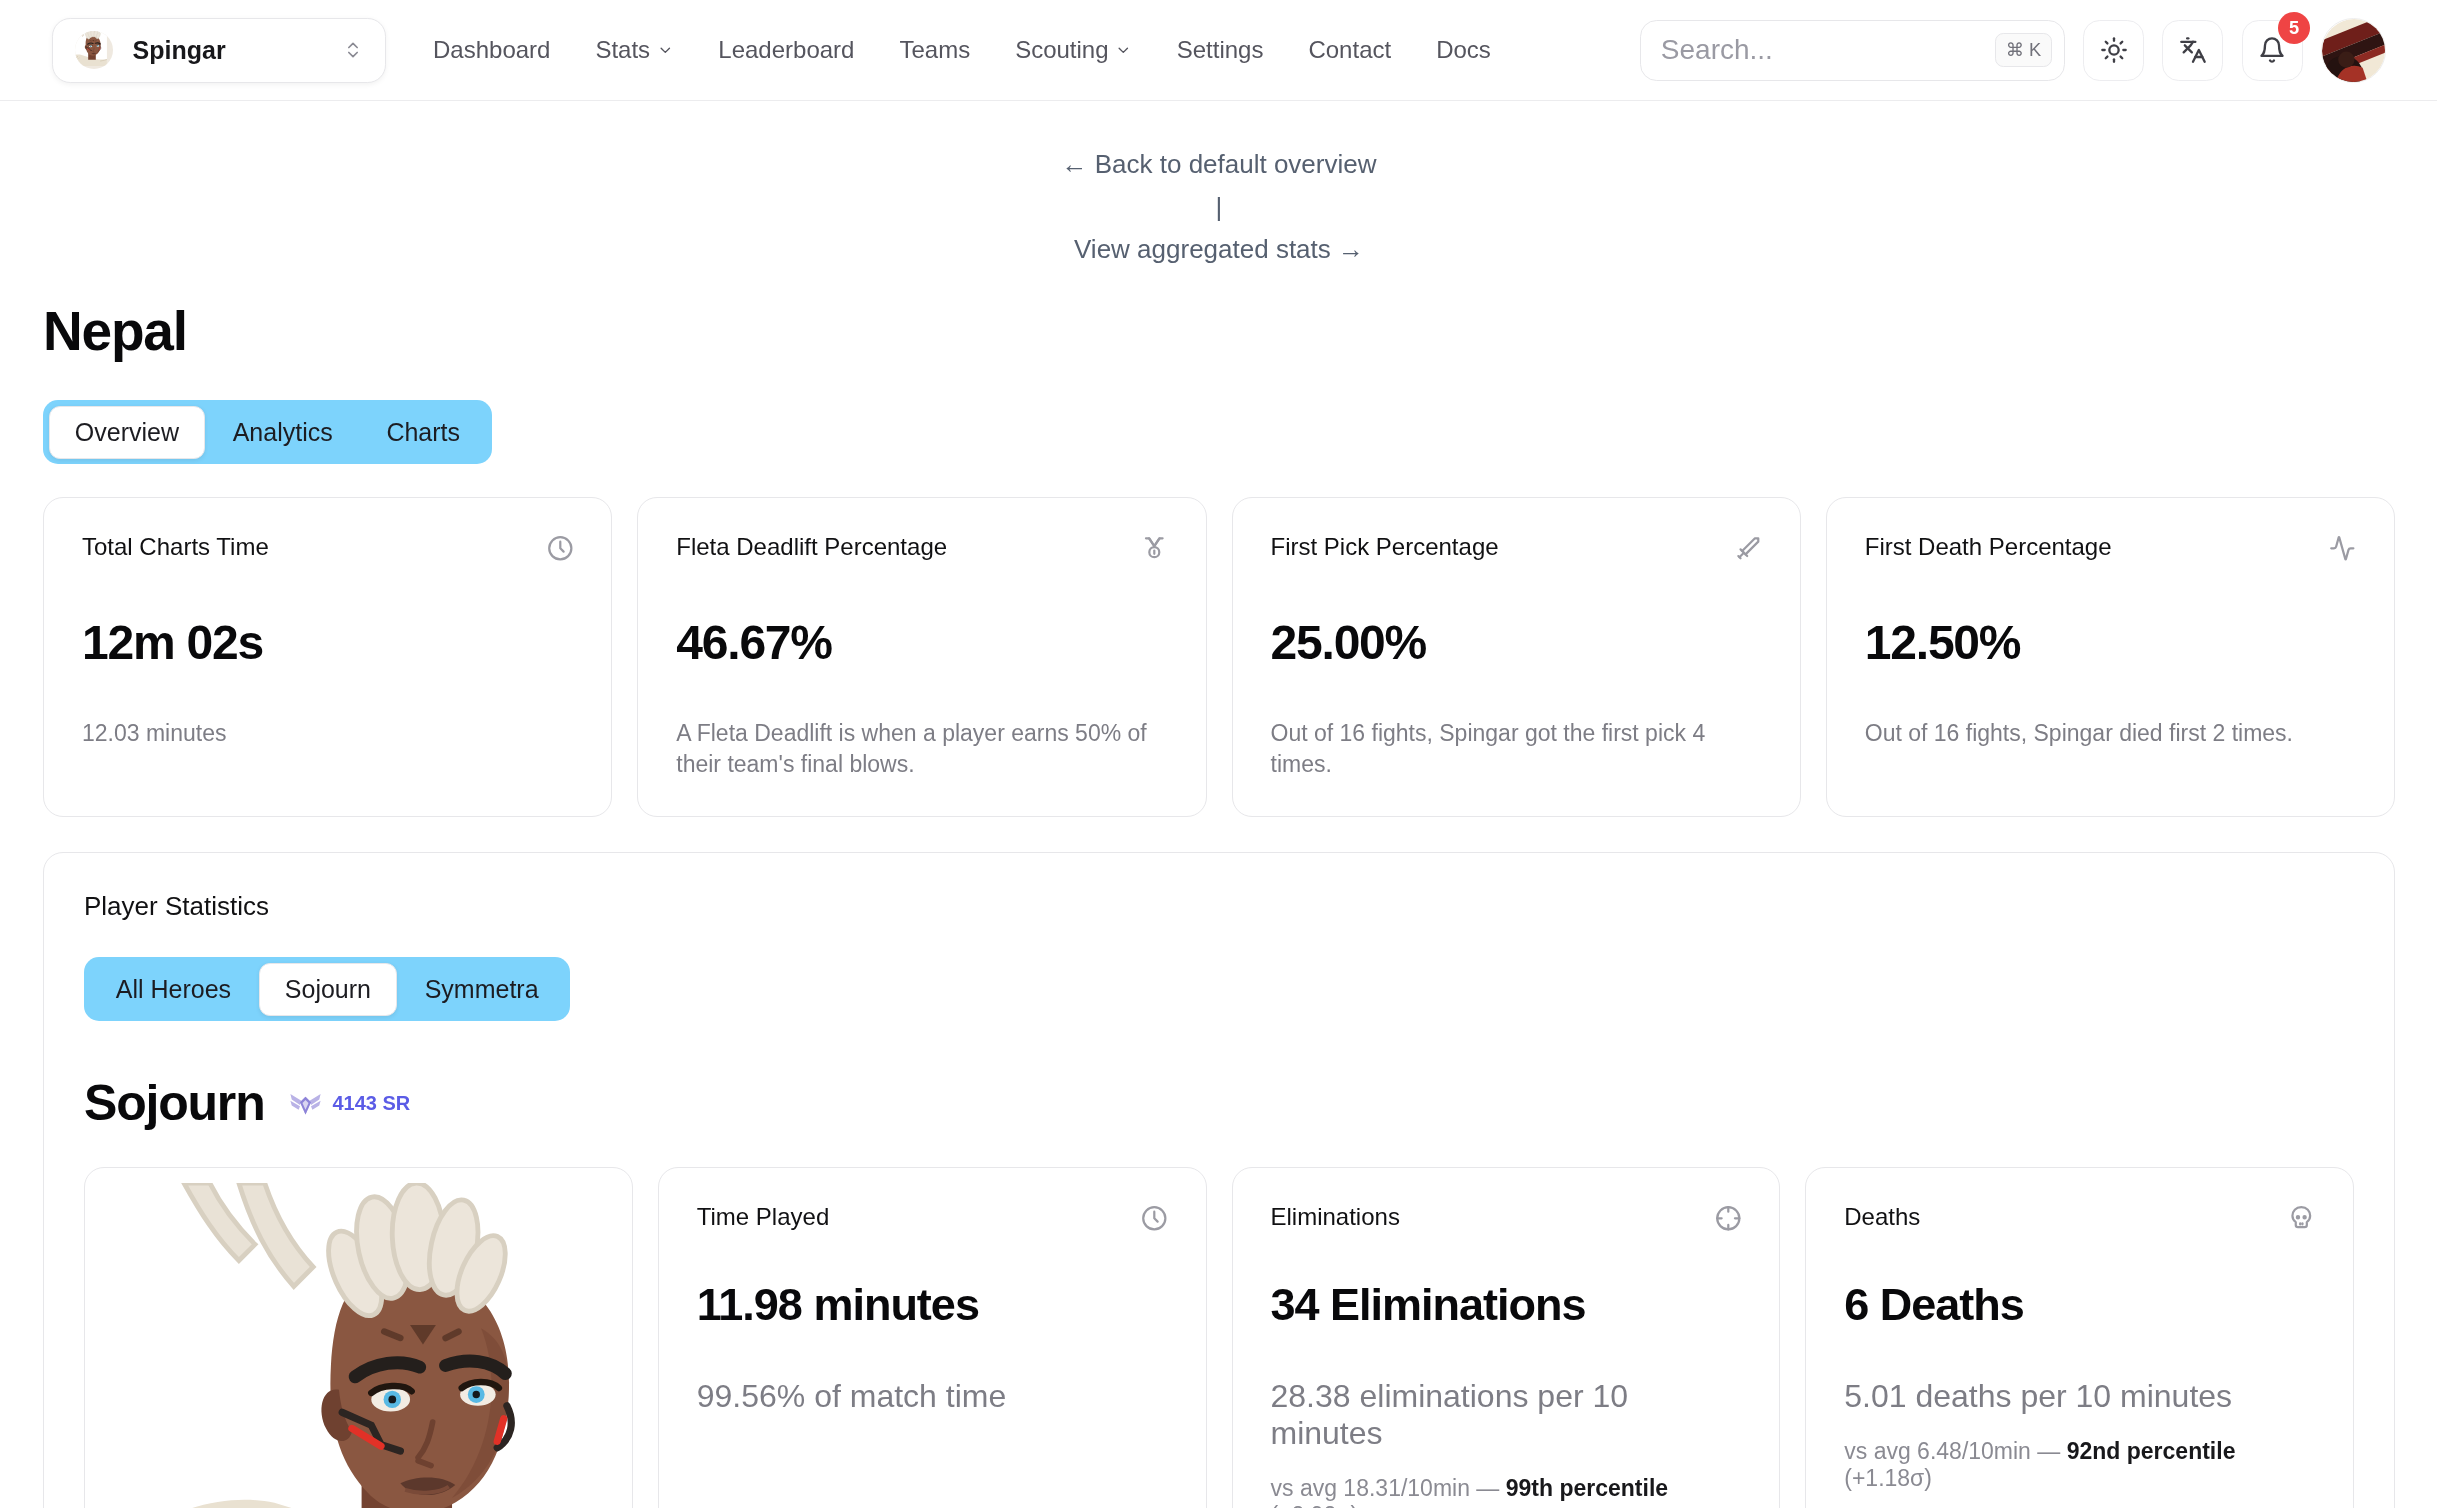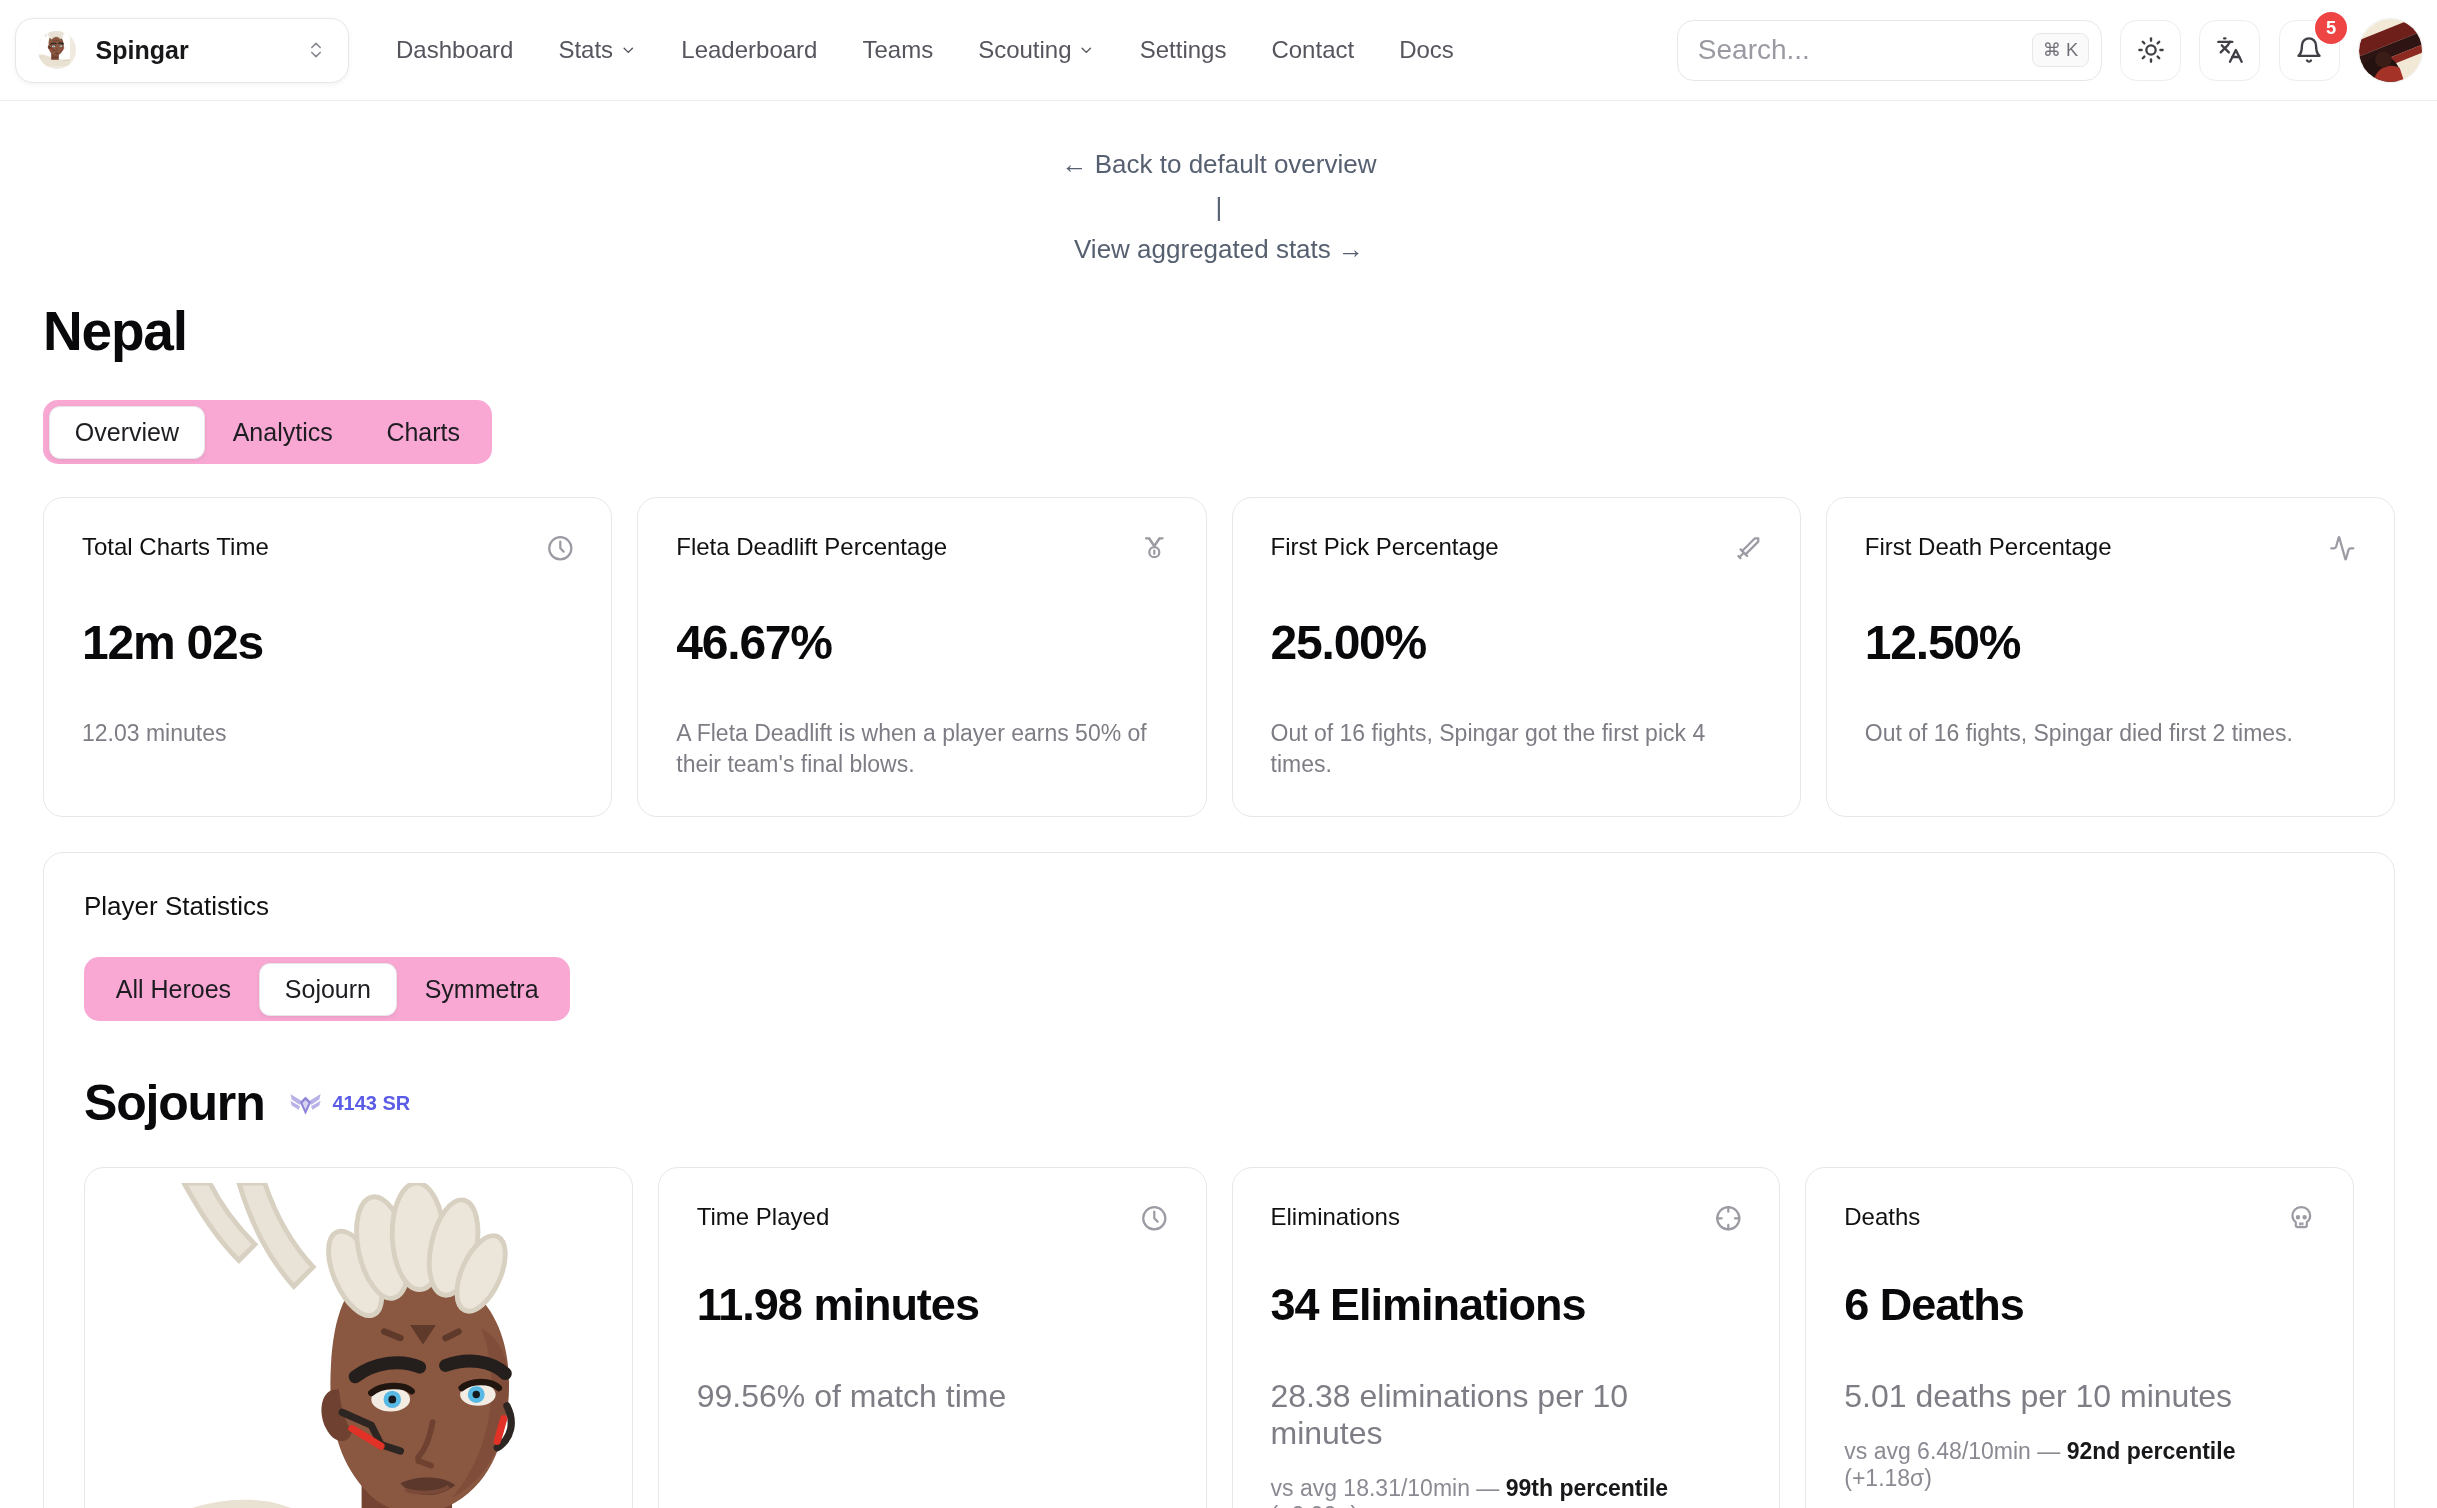--- a/index.html
+++ b/index.html
@@ -1,20 +1,20 @@
 <!DOCTYPE html>
 <html style="font-size:13.3px"><head>
 <meta charset="utf-8">
 <style>
   * { margin:0; padding:0; box-sizing:border-box; }
   html,body { width:2438px; height:1509px; overflow:hidden; background:#ffffff;
     font-family:"Liberation Sans","DejaVu Sans",sans-serif; color:#111113; }
 
   
-  .topnav { height:101px; display:flex; align-items:center; padding:0 15px;
+  .topnav { height:101px; display:flex; align-items:center; padding:0 52px;
     border-bottom:1.7px solid #ececee; background:#fff; }
   .team-selector { display:flex; align-items:center; gap:20px; width:334px; height:65px;
     border:1.7px solid #e7e7ea; border-radius:18.3px; padding:0 21.6px; background:#fff;
     box-shadow:0 1.7px 5px rgba(0,0,0,.05); cursor:pointer; }
   .team-selector .avatar-sm { width:38px; height:38px; border-radius:50%; overflow:hidden; flex:none; background:#efe9e0; }
   .team-selector .name { font-size:25px; font-weight:600; color:#18181b; flex:1; }
   .icon { display:inline-flex; align-items:center; justify-content:center; }
   .icon svg { display:block; }
   .nav-links { display:flex; align-items:center; gap:45px; margin-left:47px; }
   .nav-link { display:flex; align-items:center; gap:6.6px; font-size:24px; color:#55555e;
@@ -34,21 +34,21 @@
     justify-content:center; padding:0 6.6px; }
   .avatar-lg { width:65px; height:65px; border-radius:50%; overflow:hidden; flex:none;
     border:1.7px solid #eee; cursor:pointer; }
 
   
   .main { padding:0 43px; }
   .breadcrumb { margin-top:48px; font-size:26px; color:#566070; display:flex; gap:11.6px; align-items:center;flex-direction:column; }
   .breadcrumb a { color:#566070; text-decoration:none; cursor:pointer; }
   .page-title { margin-top:34px; font-size:55px; font-weight:800; letter-spacing:-1.2px; color:#09090b; }
 
-  .tabs { display:inline-flex; align-items:center; background:#f9a8d4; border-radius:15px;
+  .tabs { display:inline-flex; align-items:center; background:#7dd3fc; border-radius:15px;
     padding:5.8px; margin-top:37px; gap:1.7px; }
   .tab { font-size:25px; color:#1c1c21; padding:10.8px 25px; border-radius:10.8px; cursor:pointer;
     white-space:nowrap; border:1.7px solid transparent; }
   .tab.active { background:#fff; border-color:#e7e7ea; box-shadow:0 1.7px 4.2px rgba(0,0,0,.07); }
 
   .cards4 { display:grid; grid-template-columns:repeat(4,1fr); gap:25px; margin-top:33px; }
   .card { background:#fff; border:1.7px solid #e7e7ea; border-radius:20px; padding:35px 38px; }
   .card-head { display:flex; align-items:flex-start; justify-content:space-between; }
   .card-title { font-size:24px; font-weight:500; color:#111113; }
   .card-head .icon { color:#9b9ba3; margin-top:1.7px; }

